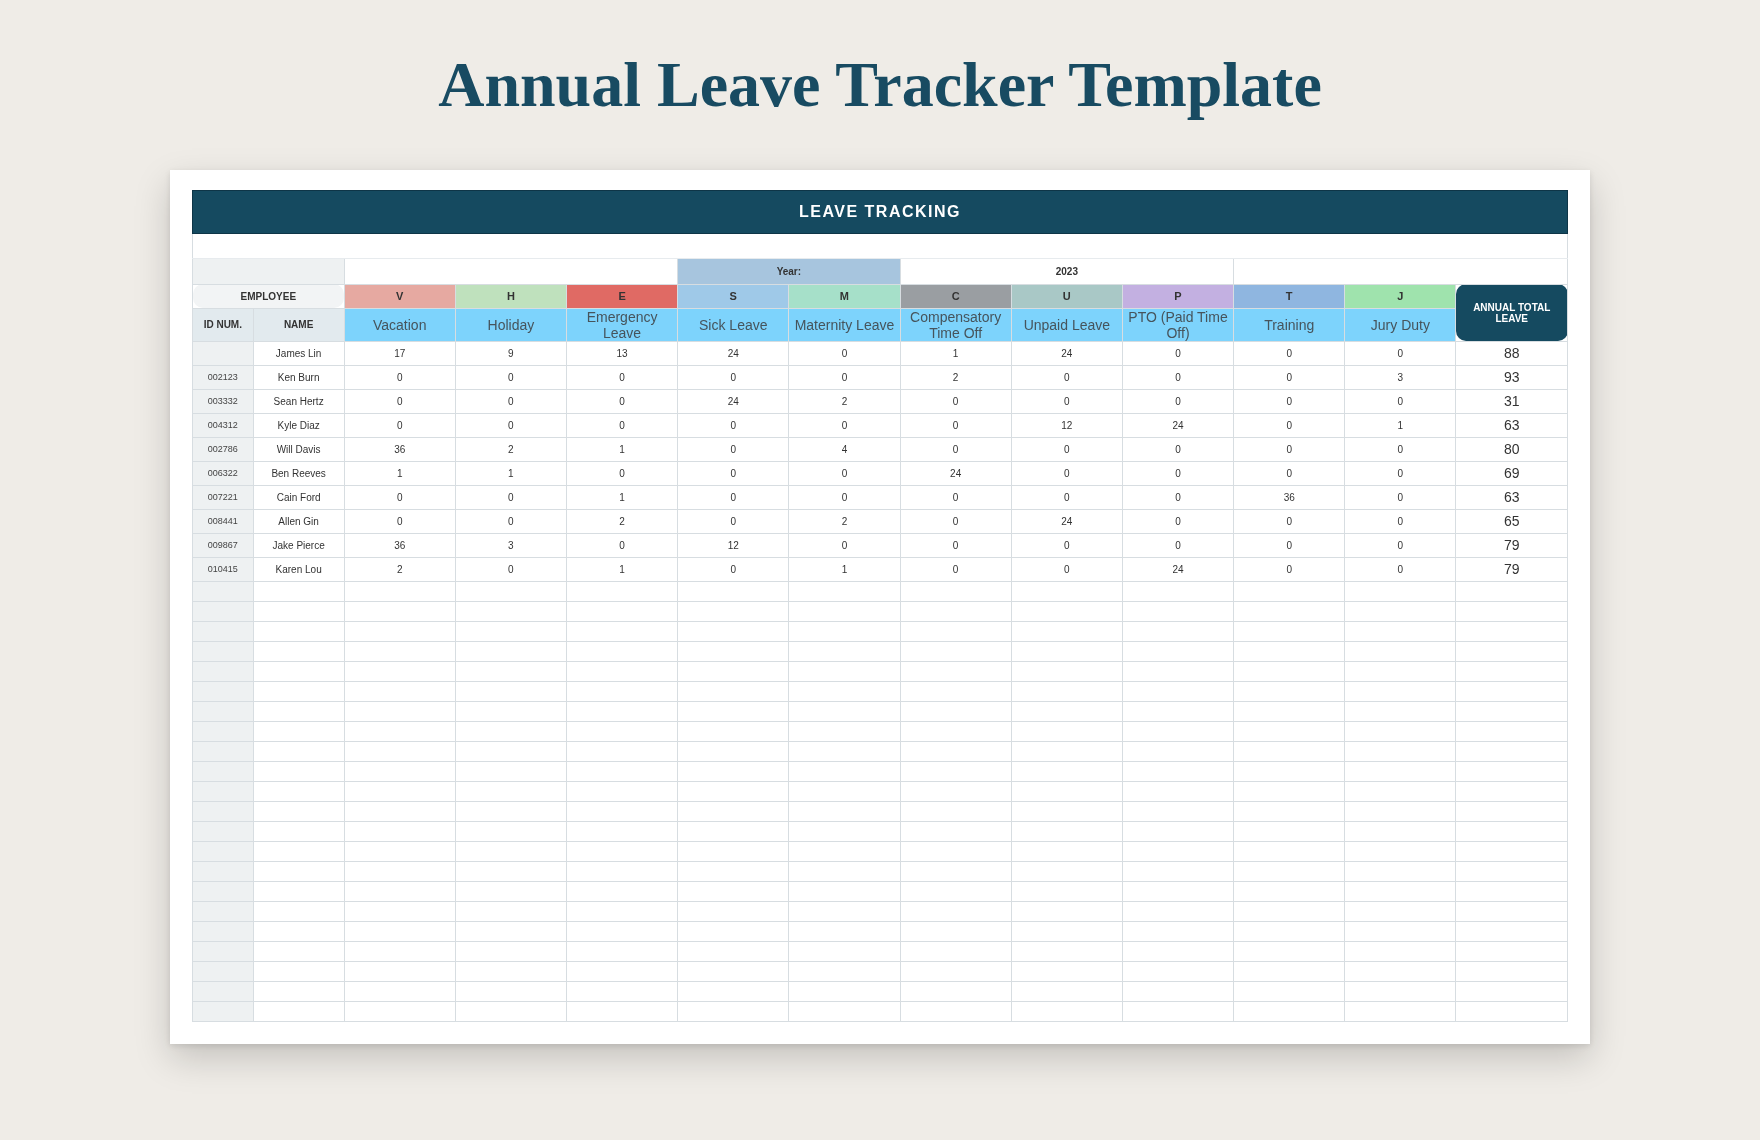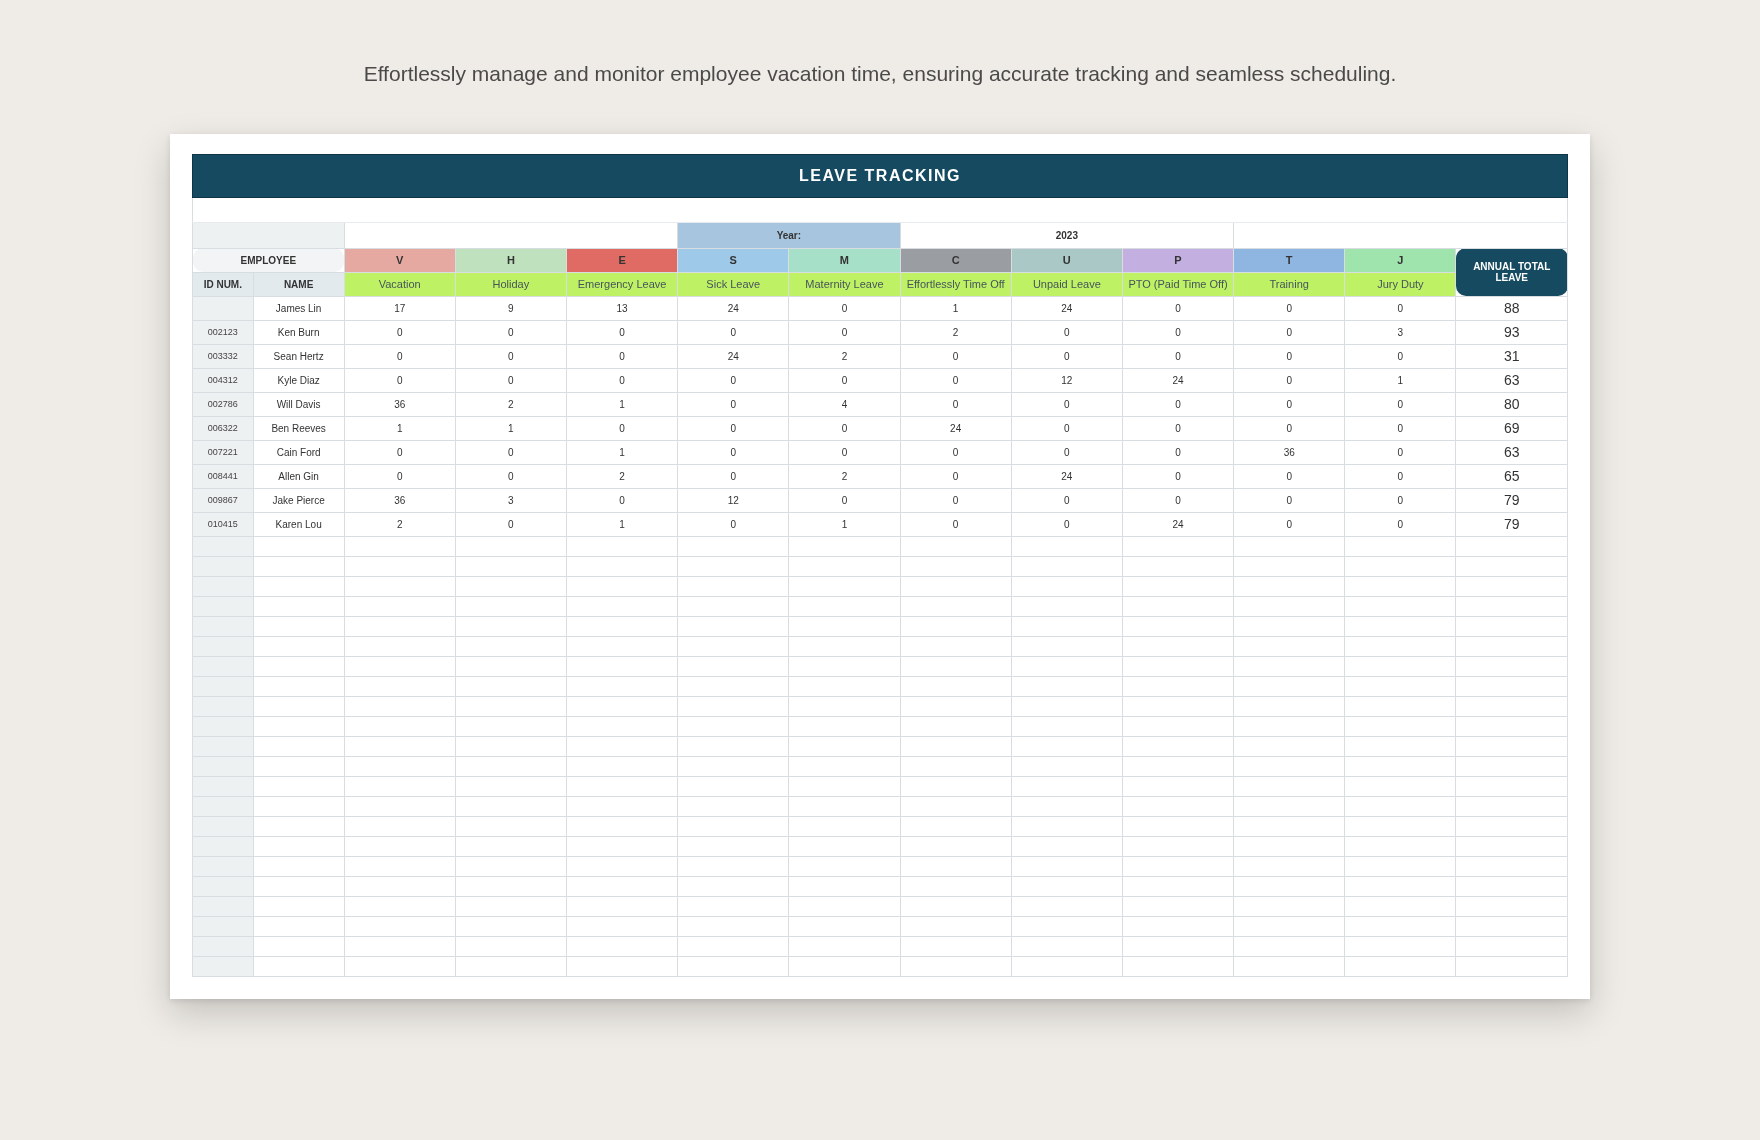--- a/index.html
+++ b/index.html
@@ -54,39 +54,39 @@
     padding: 0;
     height: 24px;
     vertical-align: middle;
   }
   .yearrow td { height: 26px; margin-left: 36px; }
   .yearlabel { background:#a7c5de; font-weight:700; font-size:10px; }
   .yearval { background:#fff; font-weight:700; font-size:10px; }
   .emp-head { background:#f2f4f5; font-weight:700; font-size:10px;border-radius:10px; }
   .code { font-weight:700; font-size:11px; }
   .sub-head { background:#e2eaee; font-weight:700; font-size:10px; }
-  .sub-desc { background:#bef264; font-size:11px; color:#46545c; height:30px; }
+  .sub-desc { background:#7dd3fc; font-size:14px; color:#46545c; height:30px; }
   .total-head { background:#154a60; color:#fff; font-weight:700; font-size:10px;border-radius:10px; }
   .idcol { background:#eef1f2; font-size:9px; color:#444; }
   .namecell { background:#fff; font-size:10px; text-align:left; padding-left:6px; }
   .valcell { background:#fff; font-size:10px; }
   .totcell { background:#fff; font-weight:400; font-size:14px; }
   .emptyrow td { height:20px; background:#fff; }
   .emptyrow td.idcol { background:#eef1f2; }
   .spacer-row td { height:24px; background:#fff; border-left:1px solid #d7dde1; border-right:1px solid #d7dde1; border-top:none; border-bottom:1px solid #e7ebee; }
   col.c-id   { width:60px; }
   col.c-name { width:90px; }
   col.c-leave{ width:110px; }
   col.c-total{ width:110px; }
 </style>
 </head>
 <body>
 
 <div class="page">
-  <p class="subtitle">Effortlessly manage and monitor employee vacation time, ensuring accurate tracking and seamless scheduling.</p>
+  <h1 class="title">Annual Leave Tracker Template</h1>
 
   <div class="sheet-wrap">
     <div class="banner">LEAVE TRACKING</div>
 
     <table class="grid">
       <colgroup>
         <col class="c-id">
           <col class="c-name">
         <col class="c-leave">
           <col class="c-leave">
@@ -126,21 +126,21 @@
             <td class="total-head" rowspan="2">ANNUAL TOTAL LEAVE</td>
           </tr>
           <tr>
             <td class="sub-head">ID NUM.</td>
             <td class="sub-head">NAME</td>
             <td class="sub-desc">Vacation</td>
             <td class="sub-desc">Holiday</td>
             <td class="sub-desc">Emergency Leave</td>
             <td class="sub-desc">Sick Leave</td>
             <td class="sub-desc">Maternity Leave</td>
-            <td class="sub-desc">Effortlessly Time Off</td>
+            <td class="sub-desc">Compensatory Time Off</td>
             <td class="sub-desc">Unpaid Leave</td>
             <td class="sub-desc">PTO (Paid Time Off)</td>
             <td class="sub-desc">Training</td>
             <td class="sub-desc">Jury Duty</td>
           </tr>
           <tr>
             <td class="idcol"></td>
             <td class="namecell">James Lin</td>
             <td class="valcell">17</td>
             <td class="valcell">9</td>

